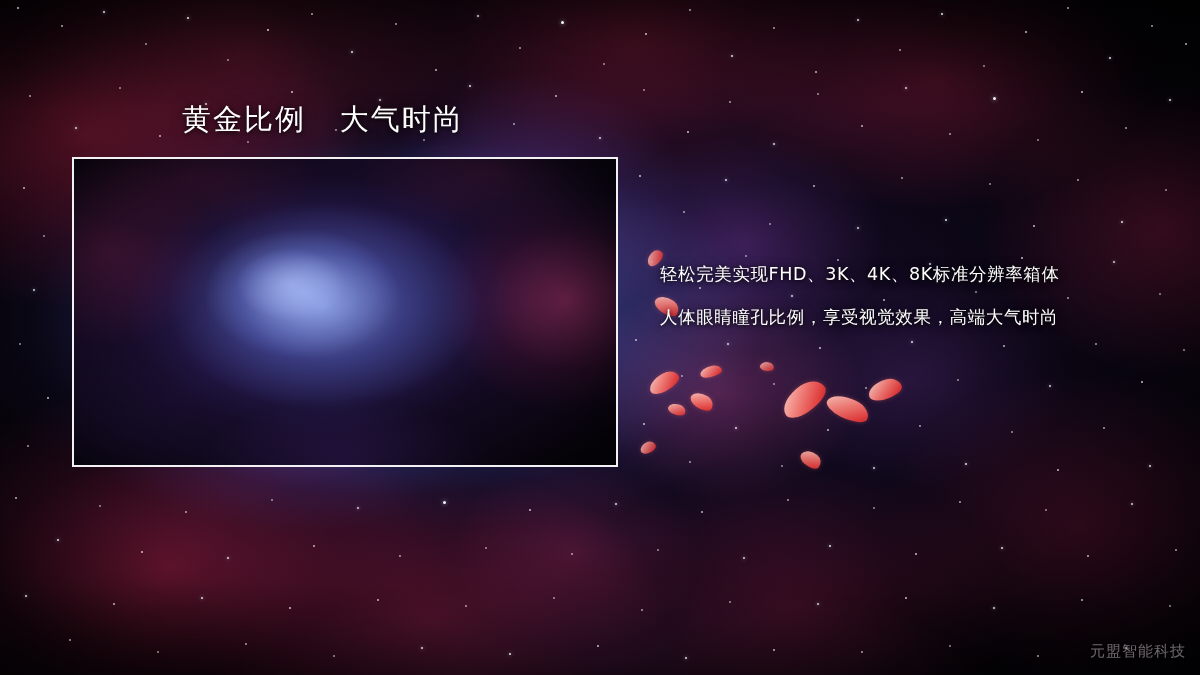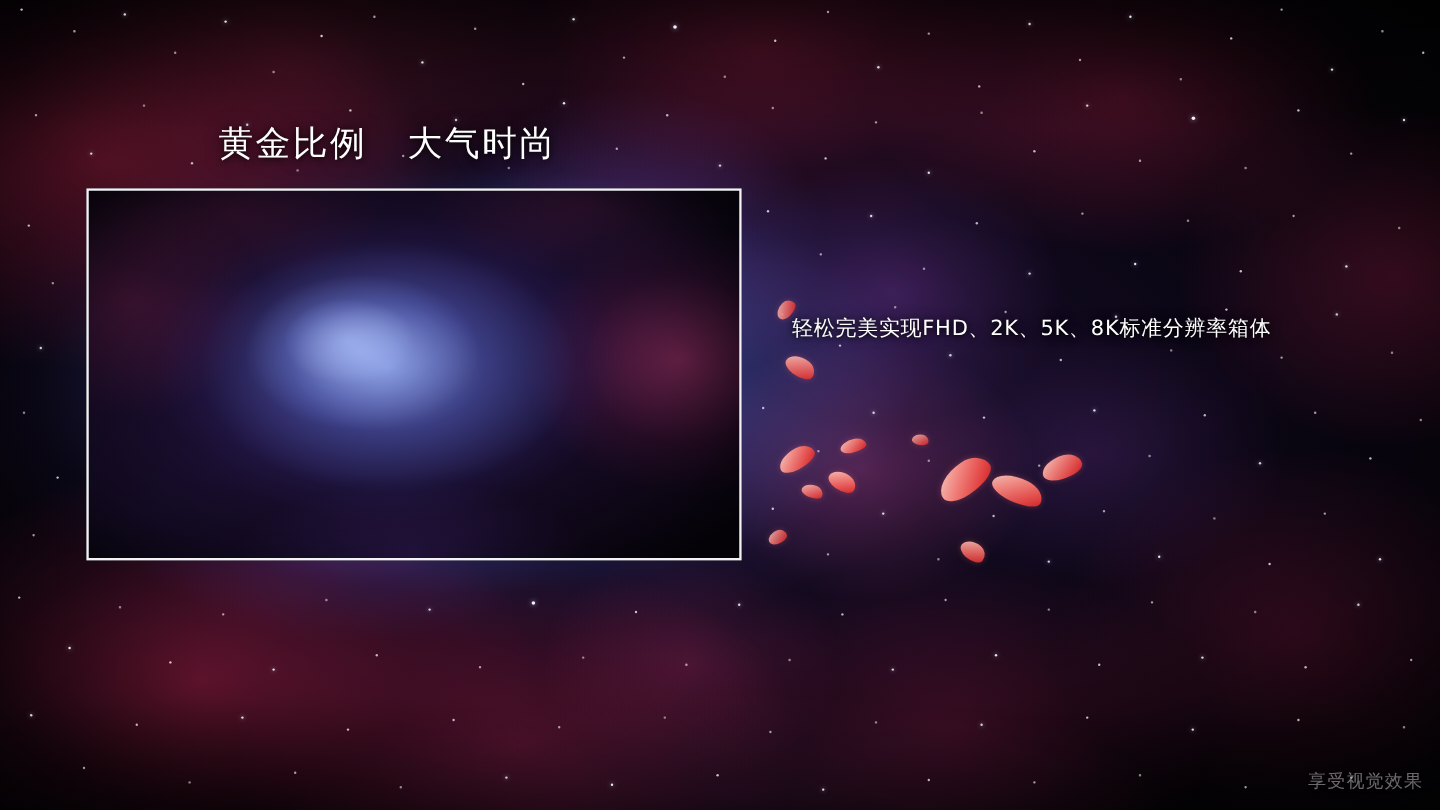--- a/index.html
+++ b/index.html
@@ -420,18 +420,19 @@
   <div id="picture-frame">
     <div class="frame-inner">
       <div id="frame-nebula"></div>
       <div id="frame-vignette"></div>
     </div>
   </div>
 
   <div id="title">黄金比例   大气时尚</div>
 
   <div id="body-text">
-    <div class="body-line">轻松完美实现FHD、2K、5K、8K标准分辨率箱体</div>
+    <div class="body-line">轻松完美实现FHD、3K、4K、8K标准分辨率箱体</div>
+    <div class="body-line">人体眼睛瞳孔比例，享受视觉效果，高端大气时尚</div>
   </div>
 
-  <div id="watermark">享受视觉效果</div>
+  <div id="watermark">元盟智能科技</div>
 
 </div>
 
 </body></html>

